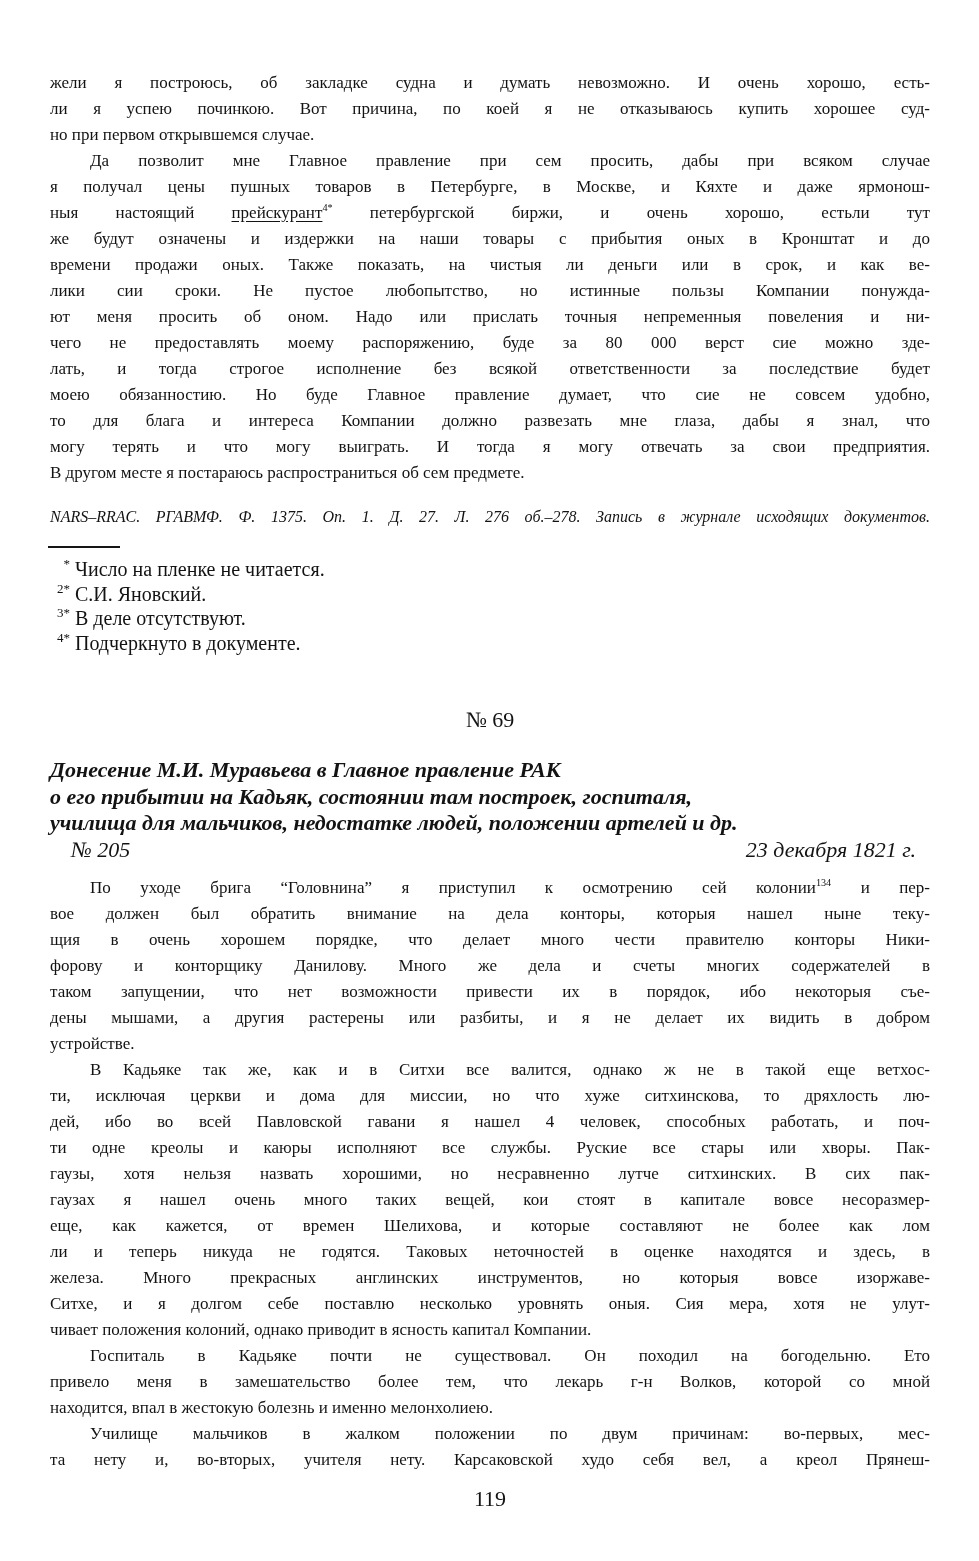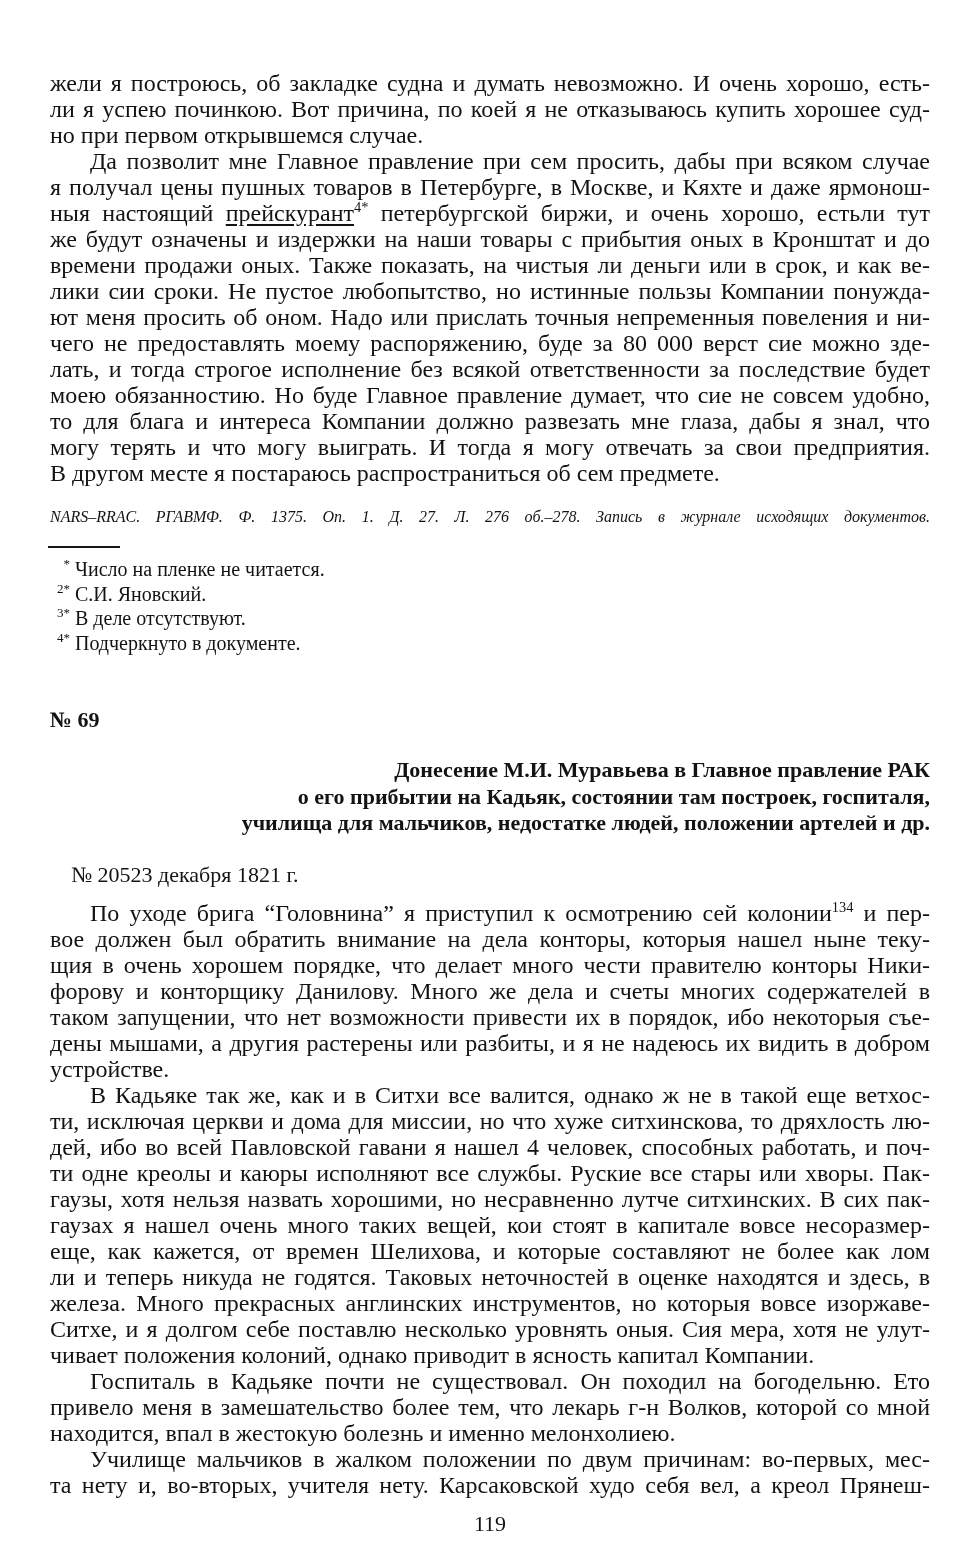--- a/index.html
+++ b/index.html
@@ -12,21 +12,21 @@
     width: 979px;
     height: 1561px;
     background: #ffffff;
     color: #131313;
     font-family: "Liberation Serif", "DejaVu Serif", serif;
     overflow: hidden;
     box-sizing: border-box;
     padding: 70px 49px 0 50px;
   }
   
-  .para { font-size: 24px; line-height: 26px; }
+  .para { font-size: 17px; line-height: 26px; }
   .line {
     text-align: justify;
     text-align-last: justify;
     white-space: normal;
   }
   .line.last { text-align-last: left; }
   .line.indent { text-indent: 40px; }
   .sup {
     vertical-align: super;
     font-size: 0.60em;
@@ -57,34 +57,38 @@
     width: 26px;
     margin-left: -6px;
     padding-right: 5px;
     text-align: right;
     vertical-align: super;
     font-size: 13px;
     line-height: 0;
   }
   .doc-number {
     margin-top: 52px;
-    font-weight: bold;
+    text-align: center;
+    font-weight: normal;
     font-size: 22px;
     line-height: 26px;
   }
   .doc-title {
     margin-top: 24px;
-    text-align: right;
+    text-align: left;
     font-weight: bold;
+    font-style: italic;
     font-size: 22px;
     line-height: 26.5px;
   }
   .doc-meta {
-    margin-top: 25px;
+    margin-top: 0;
     display: flex;
+    justify-content: space-between;
+    font-style: italic;
     font-size: 22px;
     line-height: 26px;
     padding: 0 14px 0 21px;
   }
   .doc-body { margin-top: 12px; }
   .page-number {
     margin-top: 13px;
     text-align: center;
     font-size: 22px;
     line-height: 26px;
@@ -150,21 +154,21 @@
     <span>23 декабря 1821 г.</span>
   </div>
 
   <div class="doc-body">
     <div class="para">
         <div class="line indent"><span>По уходе брига “Головнина” я приступил к осмотрению сей колонии</span><span class="sup">134</span><span> и пер-</span></div>
         <div class="line"><span>вое должен был обратить внимание на дела конторы, которыя нашел ныне теку-</span></div>
         <div class="line"><span>щия в очень хорошем порядке, что делает много чести правителю конторы Ники-</span></div>
         <div class="line"><span>форову и конторщику Данилову. Много же дела и счеты многих содержателей в</span></div>
         <div class="line"><span>таком запущении, что нет возможности привести их в порядок, ибо некоторыя съе-</span></div>
-        <div class="line"><span>дены мышами, а другия растерены или разбиты, и я не надеюсь их видить в добром</span></div>
+        <div class="line"><span>дены мышами, а другия растерены или разбиты, и я не делает их видить в добром</span></div>
         <div class="line last"><span>устройстве.</span></div>
       </div>
     <div class="para">
         <div class="line indent"><span>В Кадьяке так же, как и в Ситхи все валится, однако ж не в такой еще ветхос-</span></div>
         <div class="line"><span>ти, исключая церкви и дома для миссии, но что хуже ситхинскова, то дряхлость лю-</span></div>
         <div class="line"><span>дей, ибо во всей Павловской гавани я нашел 4 человек, способных работать, и поч-</span></div>
         <div class="line"><span>ти одне креолы и каюры исполняют все службы. Руские все стары или хворы. Пак-</span></div>
         <div class="line"><span>гаузы, хотя нельзя назвать хорошими, но несравненно лутче ситхинских. В сих пак-</span></div>
         <div class="line"><span>гаузах я нашел очень много таких вещей, кои стоят в капитале вовсе несоразмер-</span></div>
         <div class="line"><span>еще, как кажется, от времен Шелихова, и которые составляют не более как лом</span></div>

